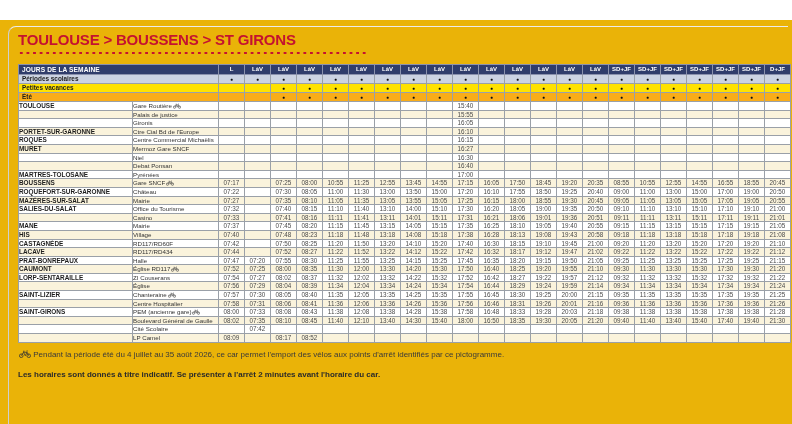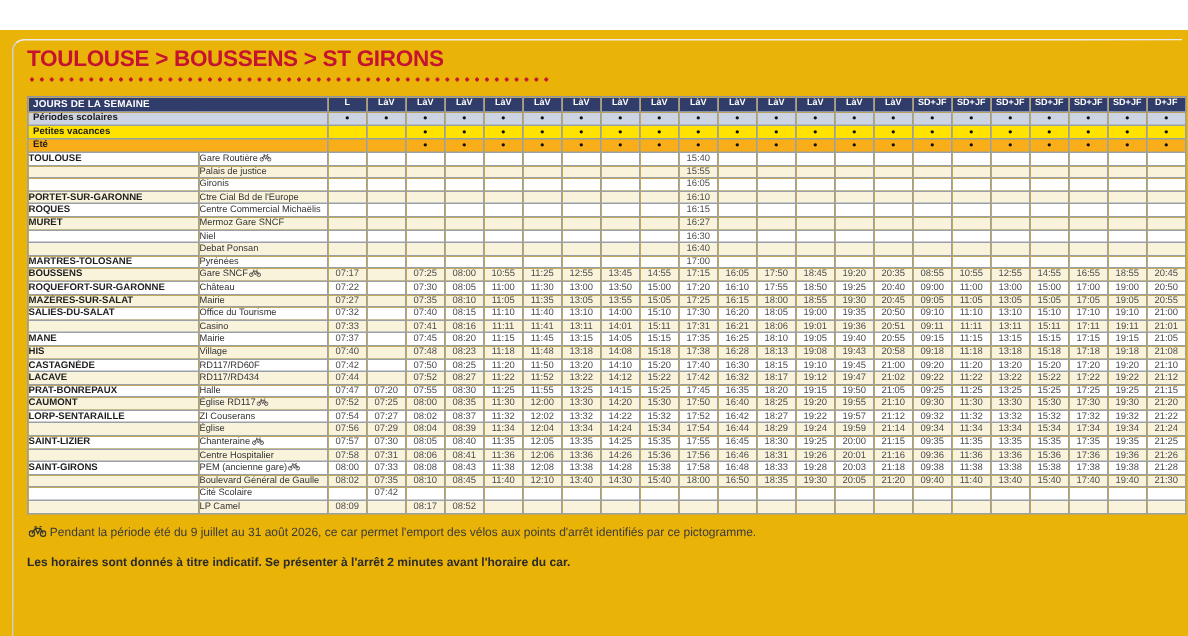--- a/index.html
+++ b/index.html
@@ -929,15 +929,15 @@
         </tr>
       </tbody>
   </table>
 
   <p class="note1"><span class="bike" id="footer-bike"><svg width="12" height="8" viewBox="0 0 24 16">
           <g fill="none" stroke="#333" stroke-width="1.6">
             <circle cx="4.5" cy="11.5" r="3.6"></circle>
             <circle cx="19.5" cy="11.5" r="3.6"></circle>
             <path d="M4.5 11.5 L9 4.5 L16 4.5 L19.5 11.5 M9 4.5 L12.5 11.5 L16 4.5 M8 2.5 L11 2.5 M15 2 L17.5 2"></path>
           </g>
-        </svg></span> <span>Pendant la période été du 9 juillet au 31 août 2026, ce car permet l'emport des vélos aux points d'arrêt identifiés par ce pictogramme.</span></p>
+        </svg></span> <span>Pendant la période été du 4 juillet au 35 août 2026, ce car permet l'emport des vélos aux points d'arrêt identifiés par ce pictogramme.</span></p>
   <p class="note2">Les horaires sont donnés à titre indicatif. Se présenter à l'arrêt 2 minutes avant l'horaire du car.</p>
 </div>
 
 </body></html>

